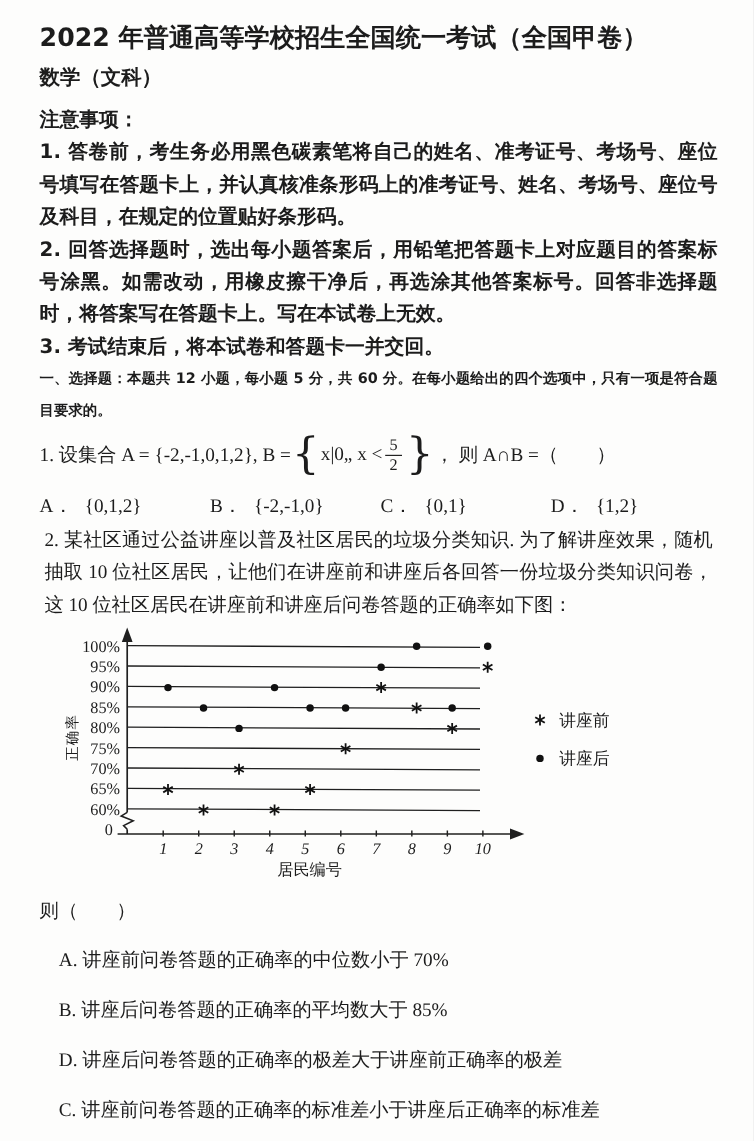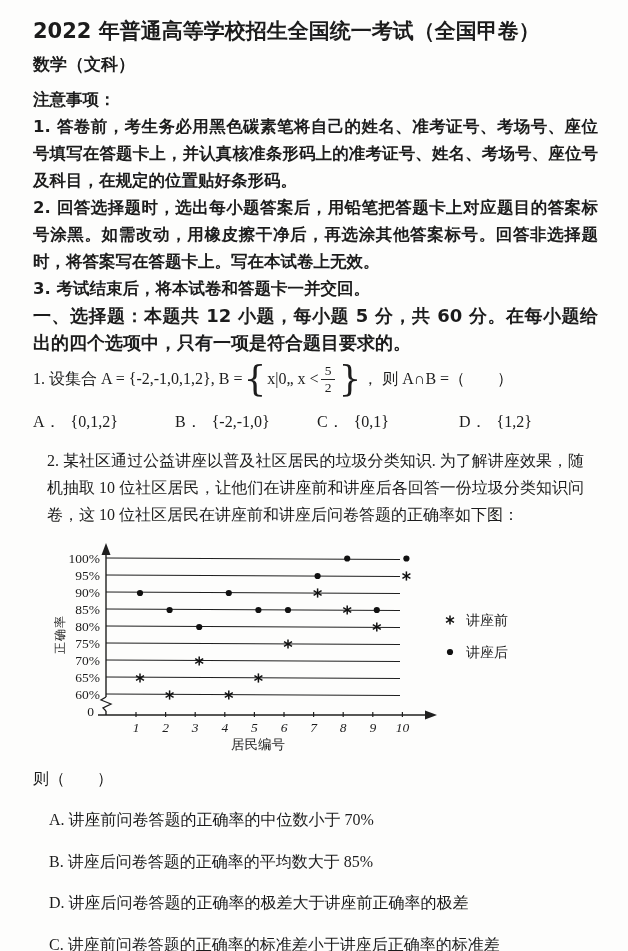--- a/index.html
+++ b/index.html
@@ -12,22 +12,22 @@
     padding:14px 30px 0 33px;
     color:#1c1c1c;
     font-family:"Liberation Serif","DejaVu Serif",serif;
     overflow:hidden;
   }
   .hei{font-family:"DejaVu Sans","Liberation Sans",sans-serif;font-weight:bold;}
   .title{ text-align:left; font-size:21px; line-height:1.5; margin:2px 0 0 0;}
   .title .t2{font-size:17px;}
   .notes-heading{font-size:16.5px; line-height:26px; margin:8px 0 0 0;}
   p.note{font-size:16.5px; line-height:27px; margin:0; text-align:justify;}
-  p.sect{font-size:18px; line-height:27px; margin:0; text-align:justify;}
-  .q{font-size:16px; line-height:27px; margin:14px; text-align:justify;}
+  p.sect{font-size:12px; line-height:27px; margin:0; text-align:justify;}
+  .q{font-size:16px; line-height:27px; margin:4px; text-align:justify;}
   .mathline{display:flex; align-items:center; height:46px; font-size:16px;}
   .mathline .var{font-style:italic;}
   .bigbrace{font-size:36px; font-weight:300; line-height:0; padding:0 1px; font-family:"DejaVu Serif",serif;}
   .frac{display:inline-block; vertical-align:middle; text-align:center; font-size:13.5px; line-height:1.15; margin:0 2px;}
   .frac .num{display:block; border-bottom:1.3px solid #222; padding:0 4px;}
   .frac .den{display:block;}
   .optrow{display:flex; font-size:16px; margin:10px 0 4px 0; align-items:baseline;}
   .optrow .opt{width:142px; display:flex; gap:10px; align-items:baseline;}
   .optrow .opt:last-child{width:auto;}
   .ol{text-decoration:overline;}

